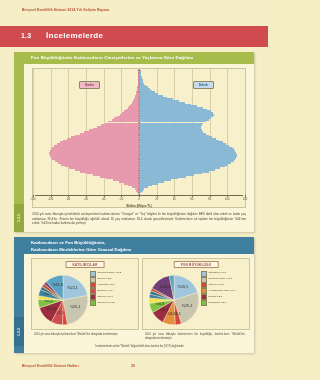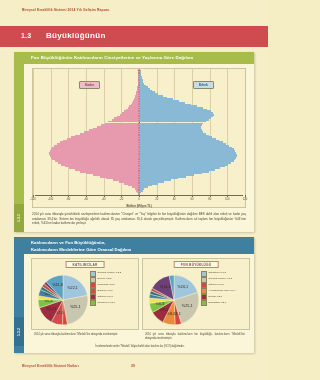--- a/index.html
+++ b/index.html
@@ -186,21 +186,21 @@
 </style>
 </head>
 <body>
 
 <div class="page">
 
   <div class="runhead">Bireysel Emeklilik Sistemi 2014 Yılı Gelişim Raporu</div>
 
   <div class="sectionbar"></div>
   <div class="sec-num">1.3</div>
-  <div class="sec-title">Büyüklüğünün</div>
+  <div class="sec-title">İncelemelerde</div>
 
   <div class="panel-green">
     <div class="green-strip"></div>
     <div class="green-side"></div>
     <div class="side-tab-1">
       <span>1.3.1</span>
     </div>
     <div class="panel1-title">Fon Büyüklüğünün Katılımcıların Cinsiyetlerine ve Yaşlarına Göre Dağılımı</div>
 
     <div class="chart1">

